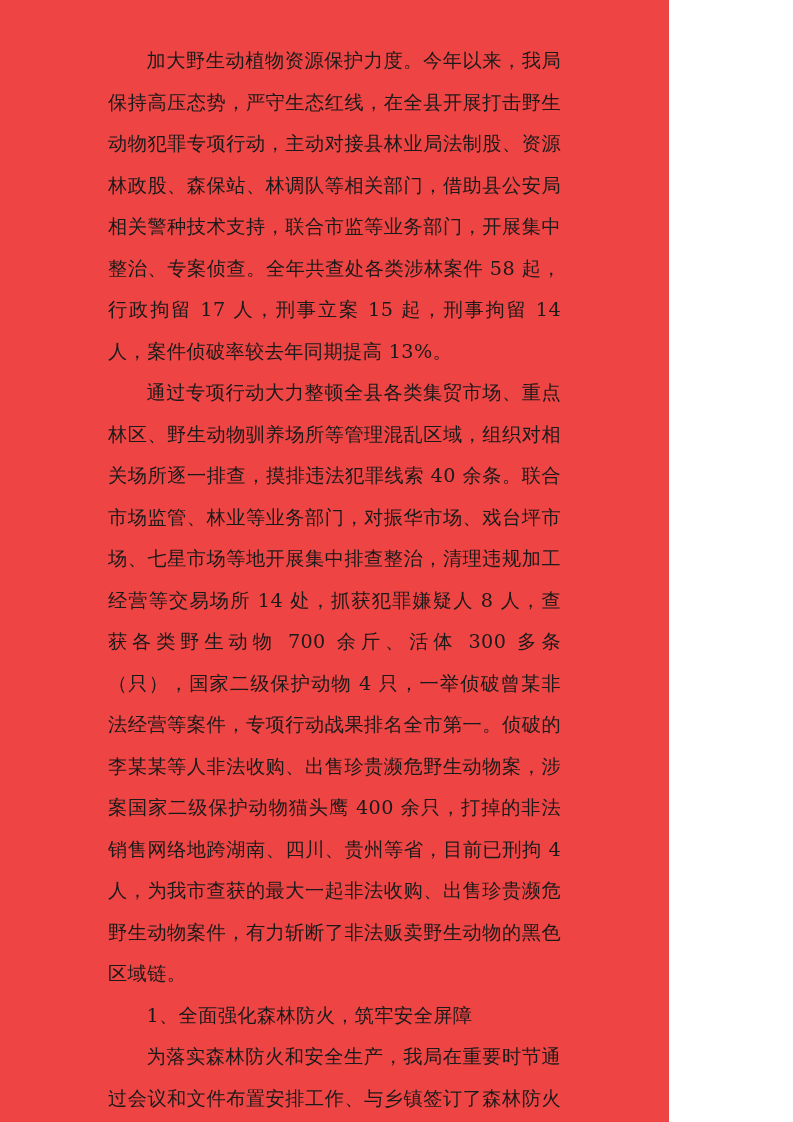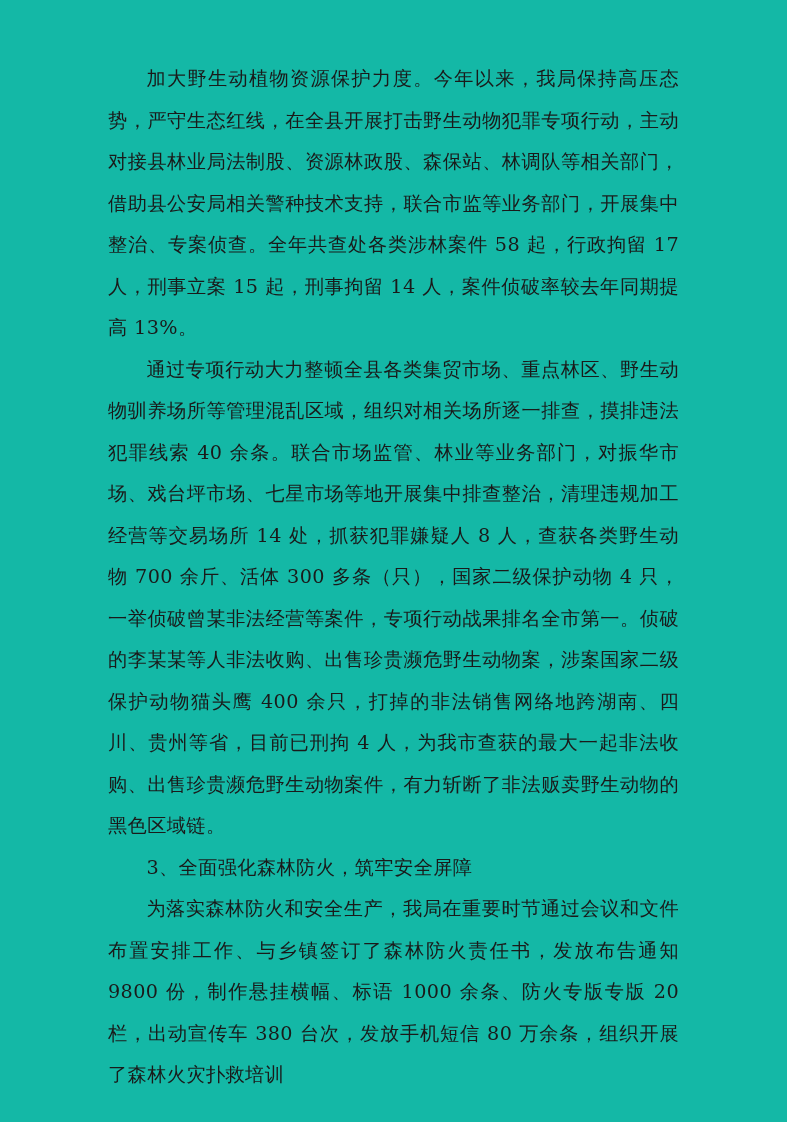--- a/index.html
+++ b/index.html
@@ -8,25 +8,25 @@
     background: #ffffff;
   }
   body {
     width: 793px;
     height: 1122px;
     font-family: "DejaVu Serif", "Liberation Serif", serif;
     color: #1a1a1a;
   }
   .page {
     position: relative;
-    width: 787px;
+    width: 669px;
     height: 1122px;
     box-sizing: border-box;
-    padding: 58px 108px 40px 108px;
-    background: #14b8a6;
+    padding: 40px 108px 40px 108px;
+    background: #ef4444;
   }
   .doc-body {
     font-size: 19.2px;
     line-height: 41.5px;
     text-align: justify;
     text-justify: inter-ideograph;
     letter-spacing: 0.4px;
   }
   .para {
     margin: 0 0 0 0;
@@ -37,16 +37,16 @@
     margin-top: 0px;
   }
 </style>
 </head>
 <body>
 
 <div class="page">
   <div class="doc-body">
     <p class="para">加大野生动植物资源保护力度。今年以来，我局保持高压态势，严守生态红线，在全县开展打击野生动物犯罪专项行动，主动对接县林业局法制股、资源林政股、森保站、林调队等相关部门，借助县公安局相关警种技术支持，联合市监等业务部门，开展集中整治、专案侦查。全年共查处各类涉林案件 58 起，行政拘留 17 人，刑事立案 15 起，刑事拘留 14 人，案件侦破率较去年同期提高 13%。</p>
     <p class="para">通过专项行动大力整顿全县各类集贸市场、重点林区、野生动物驯养场所等管理混乱区域，组织对相关场所逐一排查，摸排违法犯罪线索 40 余条。联合市场监管、林业等业务部门，对振华市场、戏台坪市场、七星市场等地开展集中排查整治，清理违规加工经营等交易场所 14 处，抓获犯罪嫌疑人 8 人，查获各类野生动物 700 余斤、活体 300 多条（只），国家二级保护动物 4 只，一举侦破曾某非法经营等案件，专项行动战果排名全市第一。侦破的李某某等人非法收购、出售珍贵濒危野生动物案，涉案国家二级保护动物猫头鹰 400 余只，打掉的非法销售网络地跨湖南、四川、贵州等省，目前已刑拘 4 人，为我市查获的最大一起非法收购、出售珍贵濒危野生动物案件，有力斩断了非法贩卖野生动物的黑色区域链。</p>
-    <p class="para">3、全面强化森林防火，筑牢安全屏障</p>
+    <p class="para">1、全面强化森林防火，筑牢安全屏障</p>
     <p class="para">为落实森林防火和安全生产，我局在重要时节通过会议和文件布置安排工作、与乡镇签订了森林防火责任书，发放布告通知 9800 份，制作悬挂横幅、标语 1000 余条、防火专版专版 20 栏，出动宣传车 380 台次，发放手机短信 80 万余条，组织开展了森林火灾扑救培训</p>
   </div>
 </div>
 
 </body></html>

